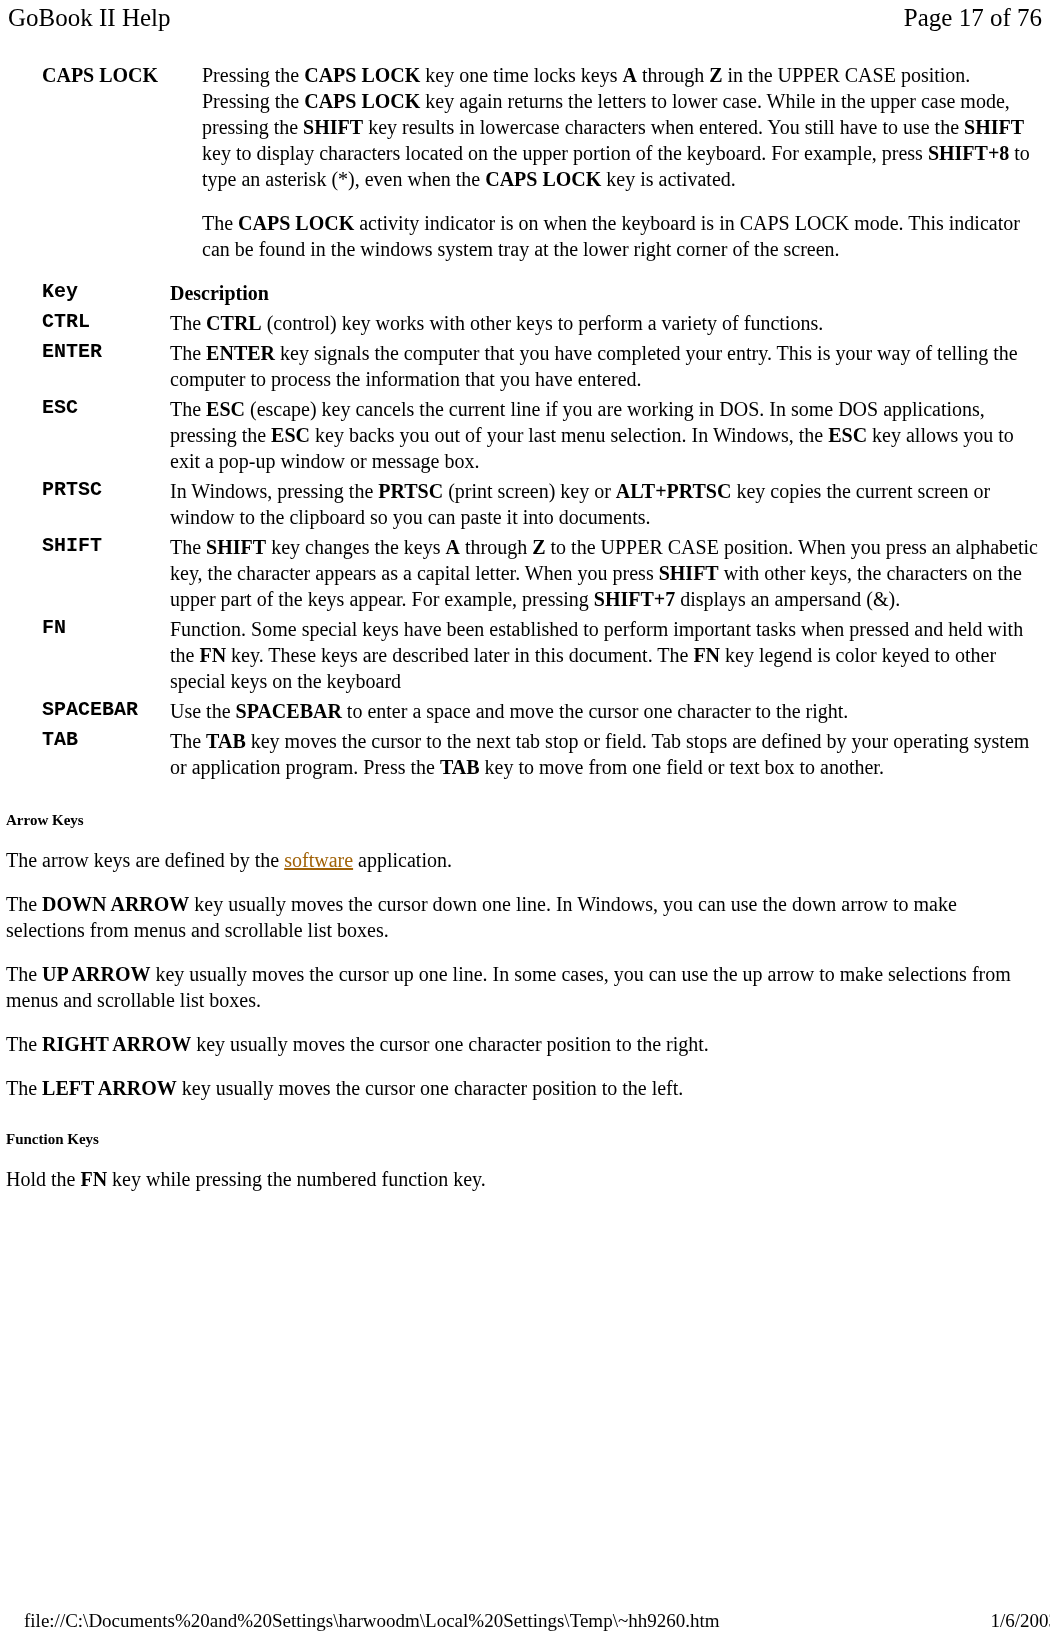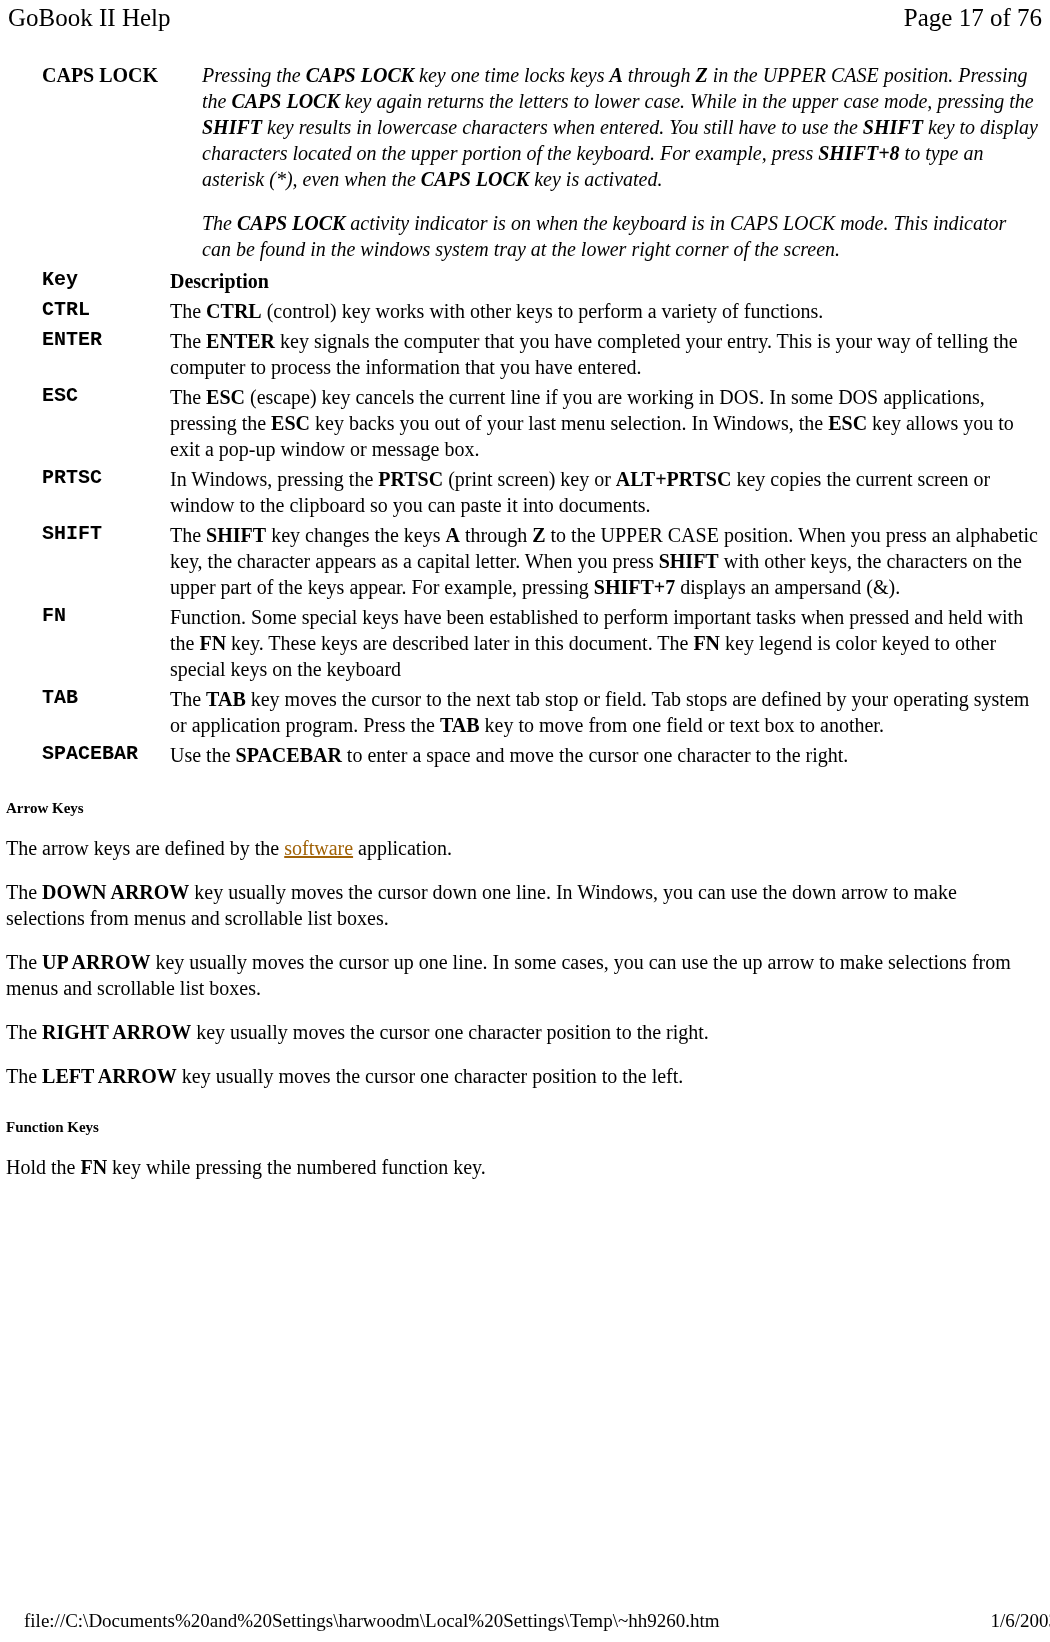--- a/index.html
+++ b/index.html
@@ -18,32 +18,31 @@
     font-size: 25px;
   }
   .content {
     padding: 28px 0 0 0;
     margin: 0 2px;
   }
   .indented-block {
     display: flex;
     padding-left: 40px;
     padding-right: 10px;
-    margin-bottom: 4px;
+    margin-bottom: 16px;
   }
   .key-col-wide {
     width: 160px;
     flex-shrink: 0;
     font-weight: bold;
     padding-top: 2px;
   }
   .desc-col {
     flex: 1;
     line-height: 1.3;
-    font-style: italic;
   }
   .key-table {
     padding-left: 40px;
     padding-right: 2px;
   }
   .key-table-header {
     display: flex;
     font-weight: bold;
     padding: 2px 0;
   }
@@ -145,27 +144,27 @@
       <div class="kt-key">SHIFT</div>
       <div class="kt-desc"><span>The </span><b class="kw">SHIFT</b><span> key changes the keys </span><b class="kw">A</b><span> through </span><b class="kw">Z</b><span> to the UPPER CASE position. When you press an alphabetic key, the character appears as a capital letter. When you press </span><b class="kw">SHIFT</b><span> with other keys, the characters on the upper part of the keys appear. For example, pressing </span><b class="kw">SHIFT+7</b><span> displays an ampersand (&amp;).</span></div>
     </div>
 
     <div class="key-table-row">
       <div class="kt-key">FN</div>
       <div class="kt-desc"><span>Function. Some special keys have been established to perform important tasks when pressed and held with the </span><b class="kw">FN</b><span> key. These keys are described later in this document.  The </span><b class="kw">FN</b><span> key legend is color keyed to other special keys on the keyboard</span></div>
     </div>
 
     <div class="key-table-row">
-      <div class="kt-key">TAB</div>
-      <div class="kt-desc"><span>The </span><b class="kw">TAB</b><span> key moves the cursor to the next tab stop or field. Tab stops are defined by your operating system or application program. Press the </span><b class="kw">TAB</b><span> key to move from one field or text box to another.</span></div>
+      <div class="kt-key">SPACEBAR</div>
+      <div class="kt-desc"><span>Use the </span><b class="kw">SPACEBAR</b><span> to enter a space and move the cursor one character to the right.</span></div>
     </div>
 
     <div class="key-table-row">
-      <div class="kt-key">SPACEBAR</div>
-      <div class="kt-desc"><span>Use the </span><b class="kw">SPACEBAR</b><span> to enter a space and move the cursor one character to the right.</span></div>
+      <div class="kt-key">TAB</div>
+      <div class="kt-desc"><span>The </span><b class="kw">TAB</b><span> key moves the cursor to the next tab stop or field. Tab stops are defined by your operating system or application program. Press the </span><b class="kw">TAB</b><span> key to move from one field or text box to another.</span></div>
     </div>
   </div>
 
   <div class="section-heading">Arrow Keys</div>
 
   <div class="para"><span>The arrow keys are defined by the </span><a href="#" class="link">software</a><span> application.</span></div>
 
   <div class="para"><span>The </span><b class="kw">DOWN ARROW</b><span> key usually moves the cursor down one line. In Windows, you can use the down arrow to make selections from menus and scrollable list boxes.</span></div>
 
   <div class="para"><span>The </span><b class="kw">UP ARROW</b><span> key usually moves the cursor up one line. In some cases, you can use the up arrow to make selections from menus and scrollable list boxes.</span></div>

